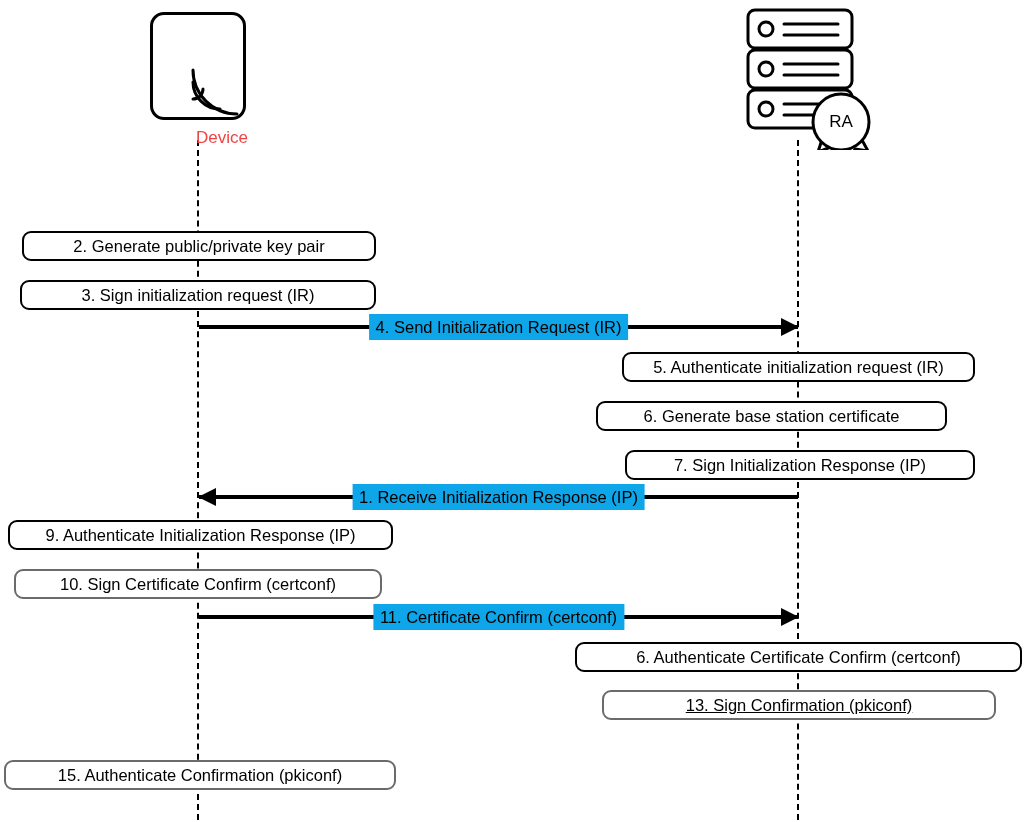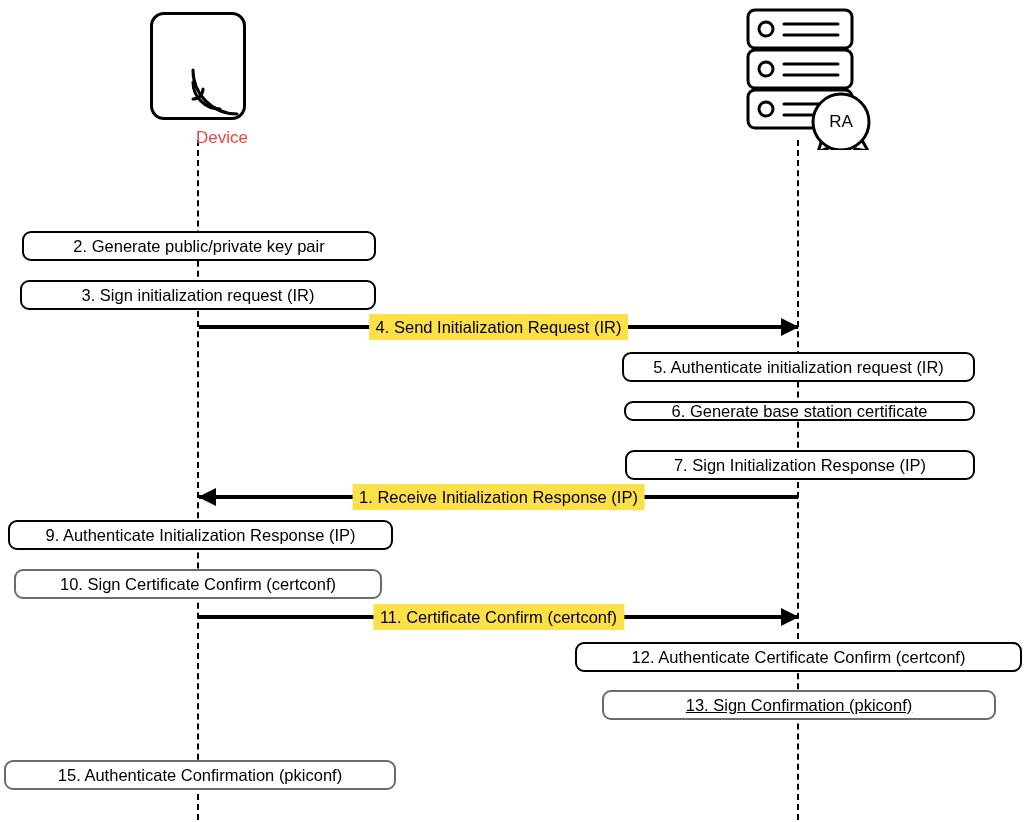--- a/index.html
+++ b/index.html
@@ -102,21 +102,21 @@
   }
   .msg.left .head {
     left: -1px;
     border-right: 18px solid #000000;
   }
   .msg .caption {
     position: absolute;
     top: 0;
     left: 50%;
     transform: translateX(-50%);
-    background: #fde047;
+    background: #0ea5e9;
     padding: 0 7px;
     font-size: 16.5px;
     line-height: 26px;
     white-space: nowrap;
     color: #000000;
     z-index: 2;
   }
 </style>
 </head>
 <body>
@@ -172,40 +172,40 @@
   <div class="pbox" style="left:20px; top:280px; width:356px; height:30px;">3. Sign initialization request (IR)</div>
 
   <div class="msg right" style="left:199px; top:314px; width:599px;">
     <div class="line"></div>
     <div class="head"></div>
     <div class="caption">4. Send Initialization Request (IR)</div>
   </div>
 
   <div class="pbox" style="left:622px; top:352px; width:353px; height:30px;">5. Authenticate initialization request (IR)</div>
 
-  <div class="pbox" style="left:624px; top:401px; width:351px; height:20px;">6. Generate base station certificate</div>
+  <div class="pbox" style="left:596px; top:401px; width:351px; height:30px;">6. Generate base station certificate</div>
 
   <div class="pbox" style="left:625px; top:450px; width:350px; height:30px;">7. Sign Initialization Response (IP)</div>
 
   <div class="msg left" style="left:199px; top:484px; width:599px;">
     <div class="line"></div>
     <div class="head"></div>
     <div class="caption">1. Receive Initialization Response (IP)</div>
   </div>
 
   <div class="pbox" style="left:8px; top:520px; width:385px; height:30px;">9. Authenticate Initialization Response (IP)</div>
 
   <div class="pbox grey" style="left:14px; top:569px; width:368px; height:30px;">10. Sign Certificate Confirm (certconf)</div>
 
   <div class="msg right" style="left:199px; top:604px; width:599px;">
     <div class="line"></div>
     <div class="head"></div>
     <div class="caption">11. Certificate Confirm (certconf)</div>
   </div>
 
-  <div class="pbox" style="left:575px; top:642px; width:447px; height:30px;">12. Authenticate Certificate Confirm (certconf)</div>
+  <div class="pbox" style="left:575px; top:642px; width:447px; height:30px;">6. Authenticate Certificate Confirm (certconf)</div>
 
   <div class="pbox grey" style="left:602px; top:690px; width:394px; height:30px;text-decoration:underline;">13. Sign Confirmation (pkiconf)</div>
 
 
   <div class="pbox grey" style="left:4px; top:760px; width:392px; height:30px;">15. Authenticate Confirmation (pkiconf)</div>
 
 </div>
 
 </body></html>

